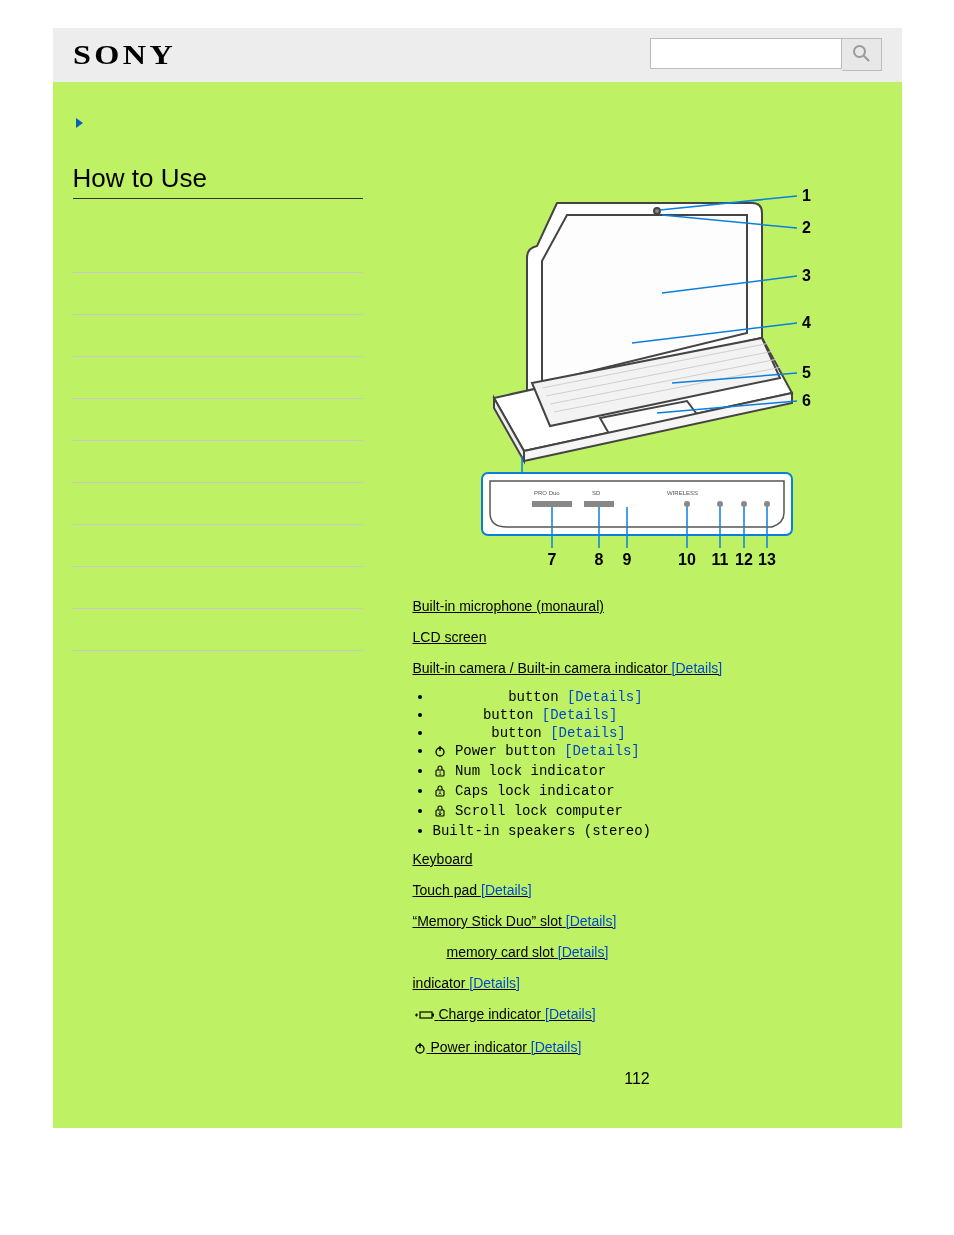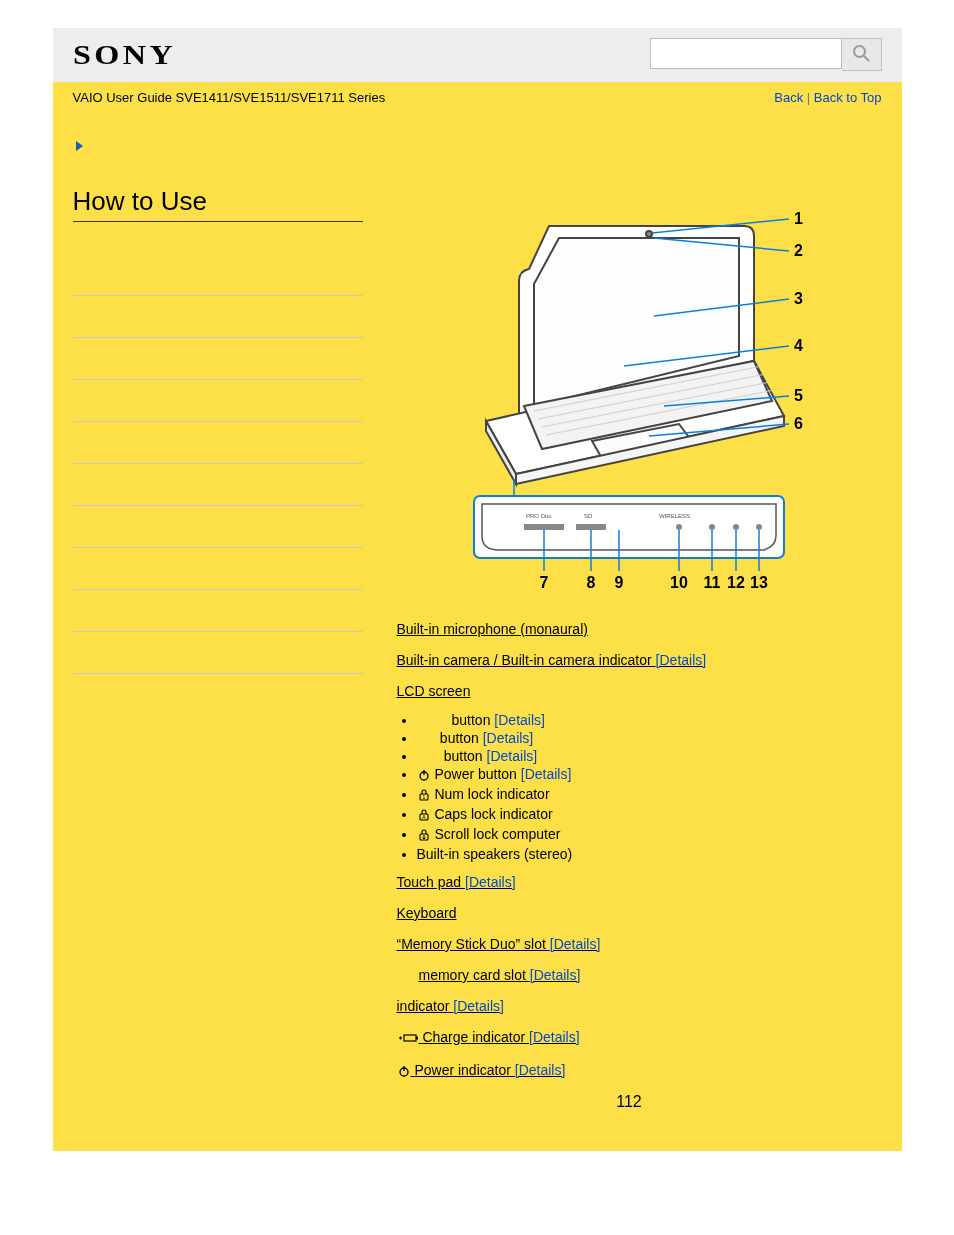--- a/index.html
+++ b/index.html
@@ -6,21 +6,21 @@
   body {
     margin: 0;
     font-family: Arial, Helvetica, sans-serif;
     font-size: 13px;
     color: #000;
     background: #fff;
   }
   .page {
     width: 849px;
     margin: 0 auto;
-    background: #fde047;
+    background: #bef264;
     padding-bottom: 40px;
   }
   .topbar {
     background: #ededed;
     height: 54px;
     display: flex;
     align-items: center;
     padding: 0 20px;
     margin-top: 28px;
     position: relative;
@@ -67,21 +67,21 @@
     font-size: 13px;
   }
   .subbar .links a { color: #0047cc; text-decoration: none; }
   .subbar .sep { color: #777; }
   .chevron-row {
     padding: 34px 20px 0 20px;
   }
   .content {
     display: flex;
     padding: 0 20px;
-    gap: 14px;
+    gap: 30px;
     margin-top: 30px;
   }
   .left {
     width: 290px;
     flex: 0 0 290px;
   }
   .left h1 {
     font-weight: normal;
     font-size: 26px;
     margin: 0 0 6px 0;
@@ -103,21 +103,21 @@
     margin: 10px auto 20px auto;
   }
   .details-link { color: #0047cc; text-decoration: none; }
   .items > div { margin: 0 0 10px 0; line-height: 1.5; font-size: 14px; }
   .items .indent { margin-left: 20px; text-decoration: underline; }
   ul.sub {
     list-style: disc;
     margin: 4px 0 10px 0;
     padding-left: 40px;
   }
-  ul.sub li { margin: 2px 0; font-size: 14px; white-space: nowrap; }
+  ul.sub li { margin: 2px 0; font-size: 14px; white-space: nowrap; font-family: Liberation Mono, monospace; }
   .icon-inline {
     display: inline-block;
     width: 14px;
     vertical-align: -2px;
     text-align: center;
   }
   .pagenum {
     text-align: center;
     font-size: 16px;
   }
@@ -135,28 +135,20 @@
         <span>
           <svg width="18" height="18" viewBox="0 0 18 18">
             <circle cx="7.5" cy="7.5" r="5.5" fill="none" stroke="#9a9a9a" stroke-width="2"></circle>
             <line x1="12" y1="12" x2="16.5" y2="16.5" stroke="#9a9a9a" stroke-width="2" stroke-linecap="round"></line>
           </svg>
         </span>
       </div>
     </div>
   </div>
 
-  <div class="subbar">
-    <div>VAIO User Guide SVE1411/SVE1511/SVE1711 Series</div>
-    <div class="links">
-      <a href="#">Back</a>
-      <span class="sep"> | </span>
-      <a href="#">Back to Top</a>
-    </div>
-  </div>
 
   <div class="chevron-row">
     <span>
       <svg width="14" height="14" viewBox="0 0 14 14">
         <path d="M3 2 L10 7 L3 12 Z" fill="#0a5fbd"></path>
       </svg>
     </span>
   </div>
 
   <div class="content">
@@ -259,24 +251,24 @@
               <text x="258" y="382">11</text>
               <text x="282" y="382">12</text>
               <text x="305" y="382">13</text>
             </g>
           </g>
         </svg>
       </div>
 
       <div class="items">
         <div class="indent">Built-in microphone (monaural)</div>
+        <div class="indent">LCD screen</div>
         <div class="indent">
           <span>Built-in camera / Built-in camera indicator </span><a href="#" class="details-link">[Details]</a>
         </div>
-        <div class="indent">LCD screen</div>
 
         <ul class="sub">
           <li>&nbsp;&nbsp;&nbsp;&nbsp;&nbsp;&nbsp;&nbsp;&nbsp;&nbsp;<span>button </span><a href="#" class="details-link">[Details]</a></li>
           <li>&nbsp;&nbsp;&nbsp;&nbsp;&nbsp;&nbsp;<span>button </span><a href="#" class="details-link">[Details]</a></li>
           <li>&nbsp;&nbsp;&nbsp;&nbsp;&nbsp;&nbsp;&nbsp;<span>button </span><a href="#" class="details-link">[Details]</a></li>
           <li>
             <span class="icon-inline">
               <svg width="12" height="12" viewBox="0 0 12 12">
                   <circle cx="6" cy="7" r="4" fill="none" stroke="#000" stroke-width="1.3"></circle>
                   <line x1="6" y1="1" x2="6" y2="6" stroke="#000" stroke-width="1.3"></line>
@@ -310,28 +302,28 @@
                   <rect x="2" y="5" width="8" height="6" rx="1" fill="none" stroke="#000" stroke-width="1.1"></rect>
                   <path d="M4 5 V3 a2 2 0 0 1 4 0 V5" fill="none" stroke="#000" stroke-width="1.1"></path>
                   <path d="M6 6 L6 10 M4.5 8.5 L6 10 L7.5 8.5" fill="none" stroke="#000" stroke-width="1"></path>
                 </svg>
             </span>
             <span>Scroll lock computer</span>
           </li>
           <li>Built-in speakers (stereo)</li>
         </ul>
 
+        <div class="indent">Keyboard</div>
         <div class="indent">
           <span>Touch pad </span><a href="#" class="details-link">[Details]</a>
         </div>
-        <div class="indent">Keyboard</div>
         <div class="indent">
           <span>“Memory Stick Duo” slot </span><a href="#" class="details-link">[Details]</a>
         </div>
-        <div class="indent" style="margin-left:42px">
+        <div class="indent" style="margin-left:54px">
           <span> memory card slot </span><a href="#" class="details-link">[Details]</a>
         </div>
         <div class="indent" style="">
           <span> indicator </span><a href="#" class="details-link">[Details]</a>
         </div>
         <div class="indent">
           <span class="icon-inline" style="width:22px">
             <svg width="22" height="12" viewBox="0 0 22 12">
                 <path d="M2 6 L5 6 M3.5 4.5 L3.5 7.5" stroke="#000" stroke-width="1.2"></path>
                 <rect x="7" y="3" width="12" height="6" fill="none" stroke="#000" stroke-width="1.2"></rect>

